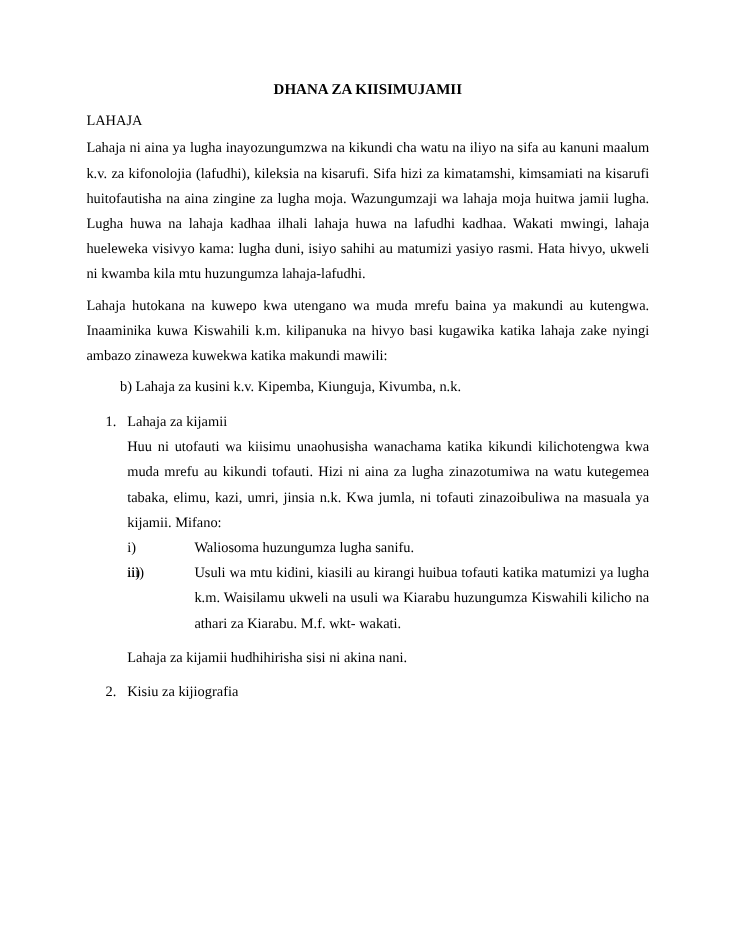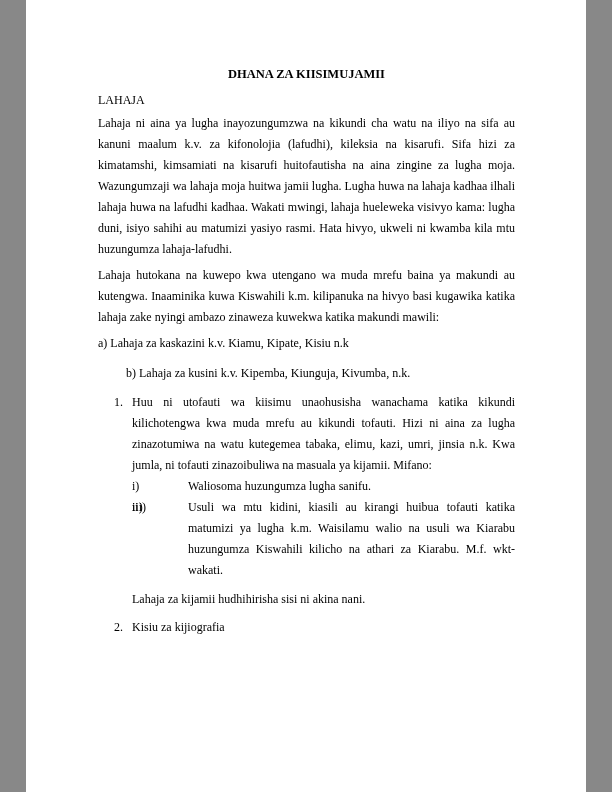--- a/index.html
+++ b/index.html
@@ -1,18 +1,18 @@
 <!DOCTYPE html>
 <html><head>
 <meta charset="utf-8">
 <style>
   html,body { margin:0; padding:0; background:#888; }
   .page {
     position:relative;
-    width:560px; height:792px;
+    width:612px; height:792px;
     margin:0 auto;
     background:#ffffff;
     box-sizing:border-box;
     padding:64px 71px 4px 72px;
     font-family:"Liberation Serif", serif;
     font-size:12px;
     line-height:21px;
     color:#000000;
     overflow:hidden;
   }
@@ -45,42 +45,42 @@
 <div class="page">
 
   <div class="doc-title">DHANA ZA KIISIMUJAMII</div>
 
   <div class="section-heading">LAHAJA</div>
 
   <p class="para">Lahaja ni aina ya lugha inayozungumzwa na kikundi cha watu na iliyo na sifa au kanuni maalum k.v. za kifonolojia (lafudhi), kileksia na kisarufi. Sifa hizi za kimatamshi, kimsamiati na kisarufi huitofautisha na aina zingine za lugha moja. Wazungumzaji wa lahaja moja huitwa jamii lugha. Lugha huwa na lahaja kadhaa ilhali lahaja huwa na lafudhi kadhaa. Wakati mwingi, lahaja hueleweka visivyo kama: lugha duni, isiyo sahihi au matumizi yasiyo rasmi. Hata hivyo, ukweli ni kwamba kila mtu huzungumza lahaja-lafudhi.</p>
 
   <p class="para">Lahaja hutokana na kuwepo kwa utengano wa muda mrefu baina ya makundi au kutengwa. Inaaminika kuwa Kiswahili k.m. kilipanuka na hivyo basi kugawika katika lahaja zake nyingi ambazo zinaweza kuwekwa katika makundi mawili:</p>
 
-  <p class="para mb9">a) Lahaja za kaskazini k.v. Kiamu, Kipate, Kisiu n.k</p>
 
   <p class="para mb8">b) Lahaja za kusini k.v. Kipemba, Kiunguja, Kivumba, n.k.</p>
 
 
   <div class="olist">
 
     <div class="oli">
       <span class="oli-num">1.</span>
+      <div class="oli-head">Lahaja za kijamii</div>
       <p class="oli-body">Huu ni utofauti wa kiisimu unaohusisha wanachama katika kikundi kilichotengwa kwa muda mrefu au kikundi tofauti. Hizi ni aina za lugha zinazotumiwa na watu kutegemea tabaka, elimu, kazi, umri, jinsia n.k. Kwa jumla, ni tofauti zinazoibuliwa na masuala ya kijamii. Mifano:</p>
 
       <div class="roman-list">
         <div class="roman-row">
           <span class="roman-mark">i)</span>
           <div class="roman-text">Waliosoma huzungumza lugha sanifu.</div>
         </div>
         <div class="roman-row">
           <span class="roman-mark">ii)</span>
         </div>
         <div class="roman-row">
           <span class="roman-mark">iii)</span>
-          <div class="roman-text">Usuli wa mtu kidini, kiasili au kirangi huibua tofauti katika matumizi ya lugha k.m. Waisilamu walio na usuli wa Kiarabu huzungumza Kiswahili kilicho na athari za Kiarabu. M.f. wkt- wakati.</div>
+          <div class="roman-text">Usuli wa mtu kidini, kiasili au kirangi huibua tofauti katika matumizi ya lugha k.m. Waisilamu ukweli na usuli wa Kiarabu huzungumza Kiswahili kilicho na athari za Kiarabu. M.f. wkt- wakati.</div>
         </div>
       </div>
 
       <p class="oli-closing">Lahaja za kijamii hudhihirisha sisi ni akina nani.</p>
     </div>
 
     <div class="oli">
       <span class="oli-num">2.</span>
       <div class="oli-head">Kisiu za kijiografia</div>
     </div>

